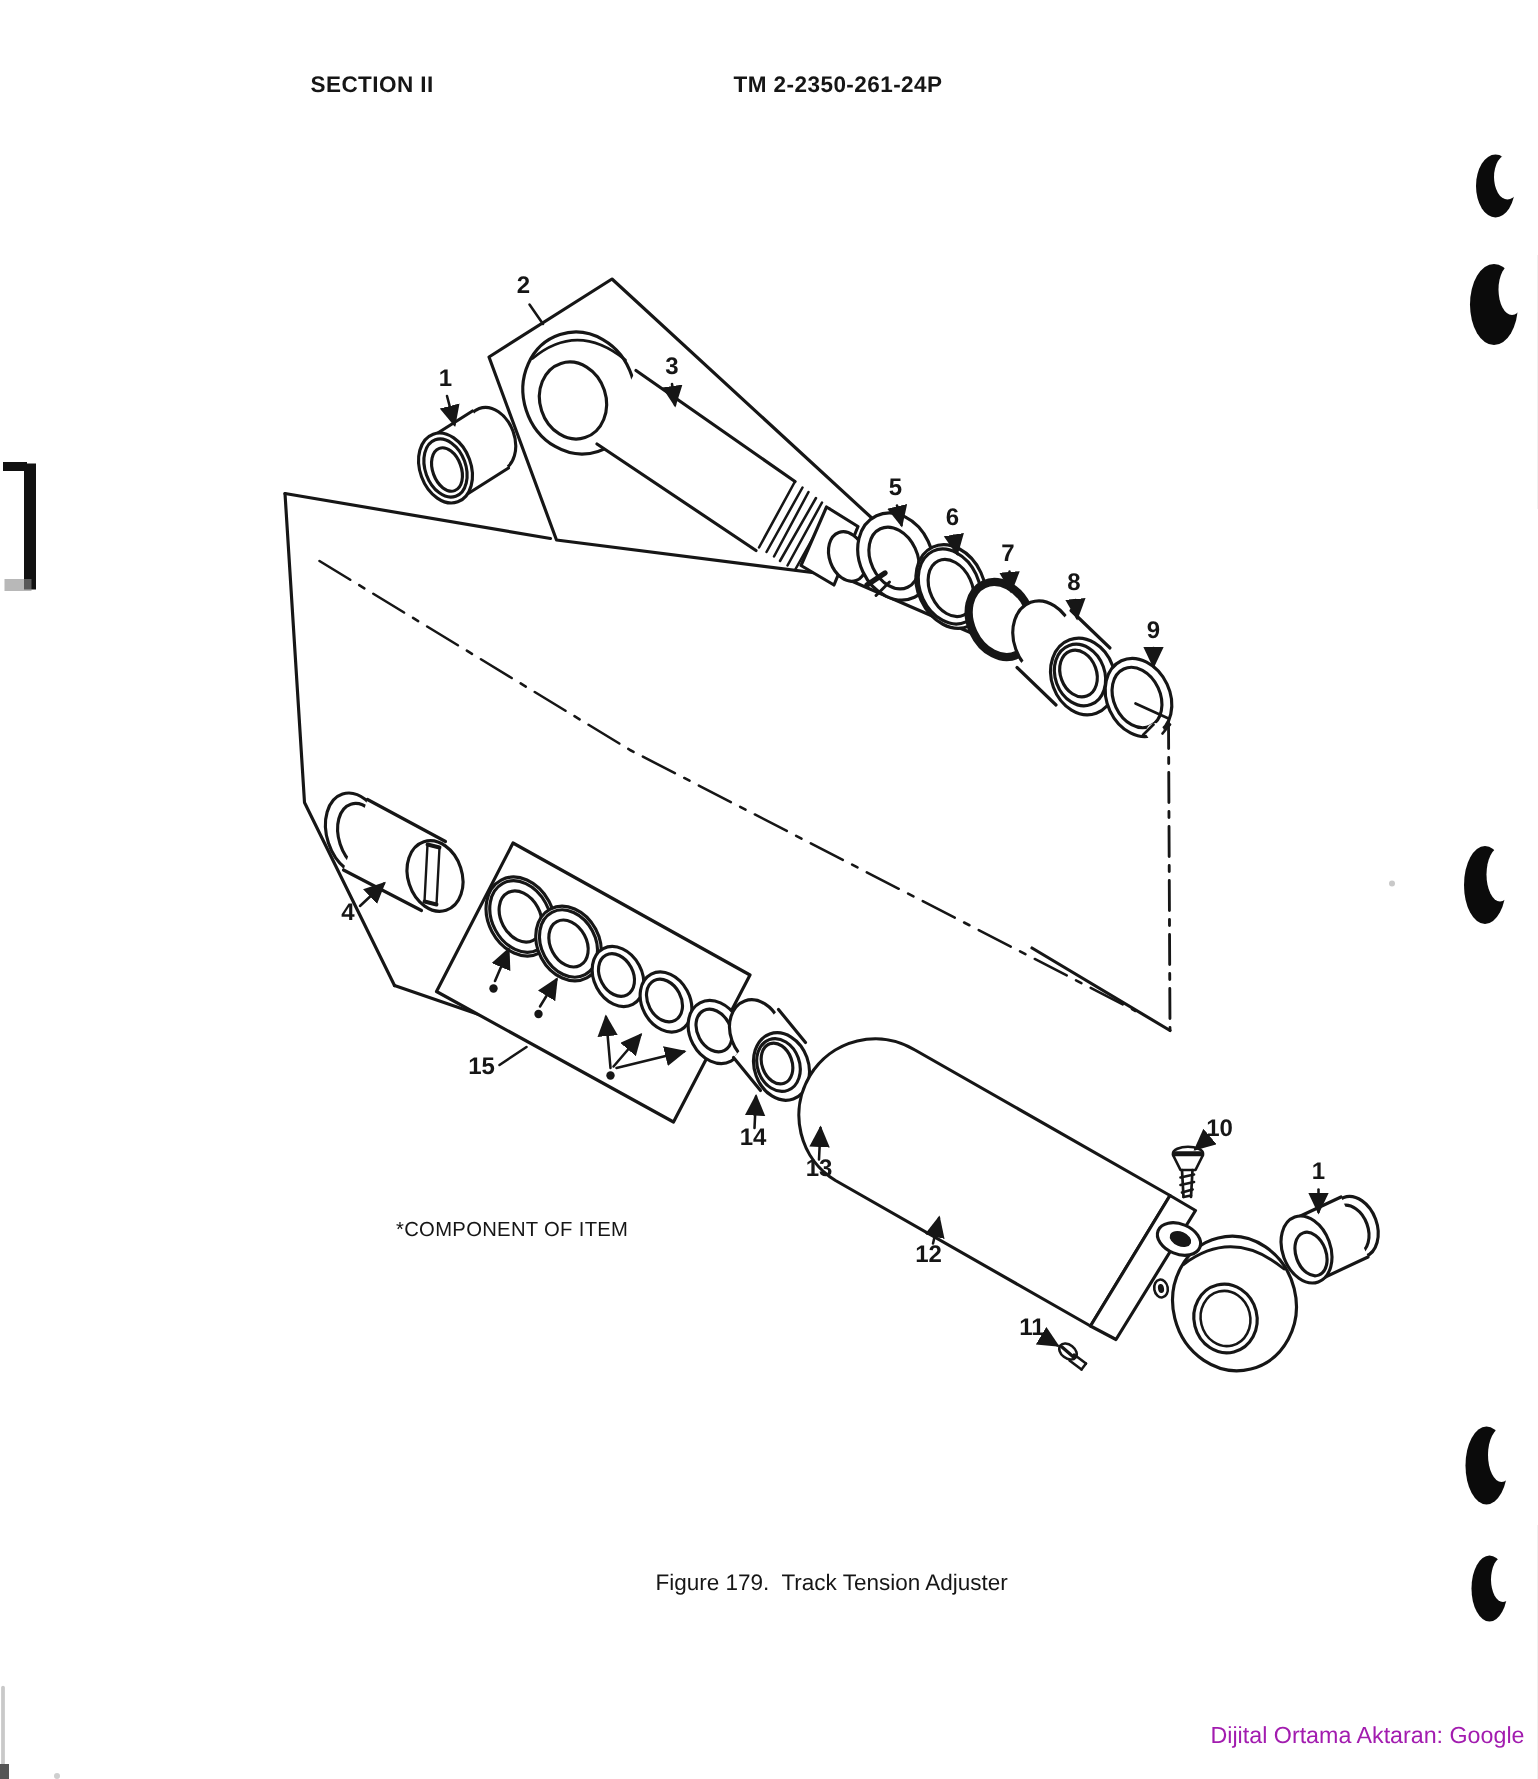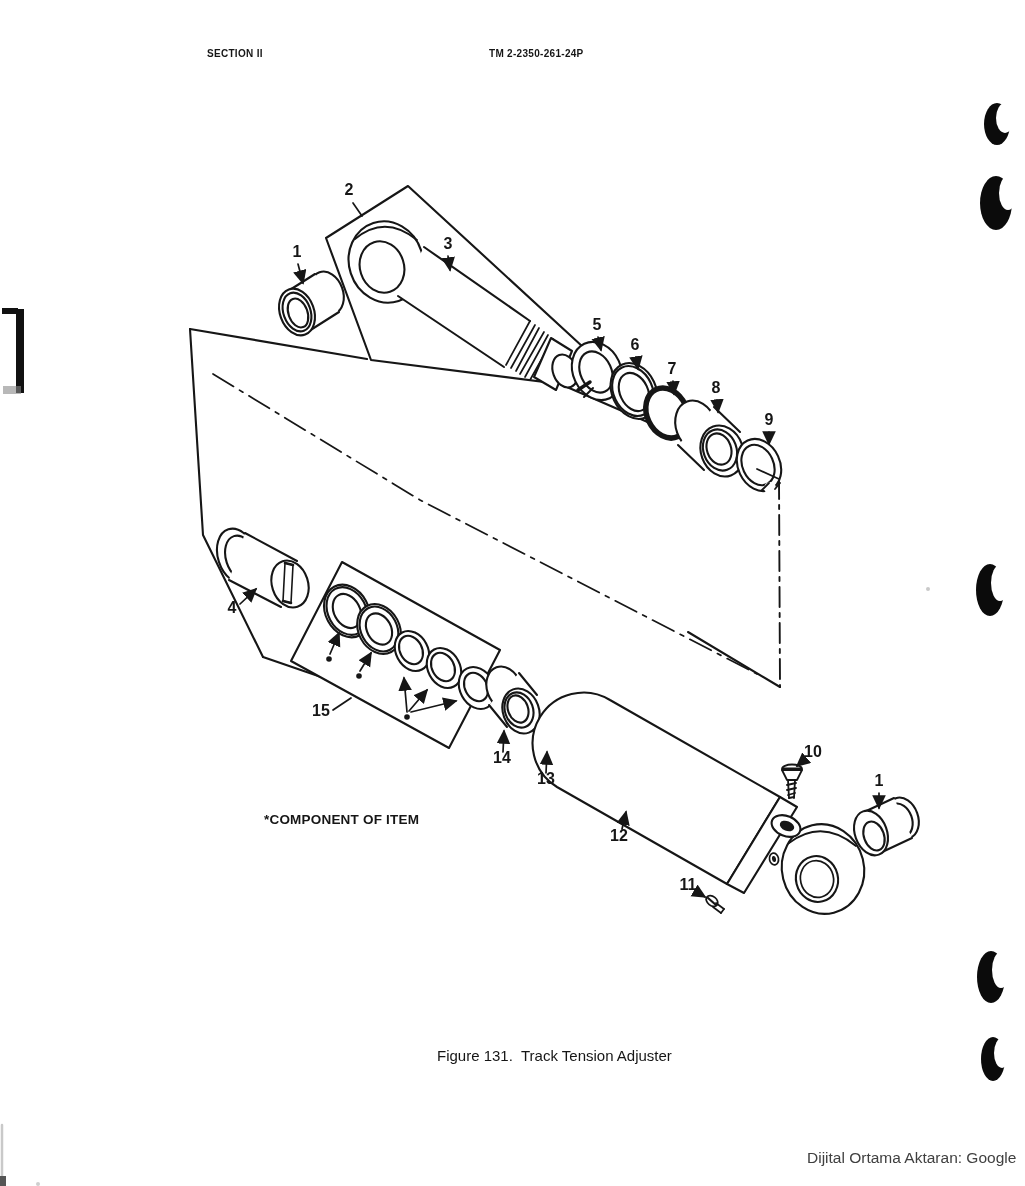--- a/index.html
+++ b/index.html
@@ -1,34 +1,34 @@
 <!DOCTYPE html>
 <html><head>
 <meta charset="utf-8">
 <style>
   html,body{margin:0;padding:0;background:#e8e8e8;}
   #page{position:relative;width:1025px;height:1186px;background:#ffffff;overflow:hidden;
         font-family:"Liberation Sans",sans-serif;color:#161616;}
   .t{position:absolute;white-space:pre;}
-  .hdr{font-size:10px;font-weight:700;letter-spacing:.3px;}
-  .note{font-size:13.5px;font-weight:700;letter-spacing:.2px;}
+  .hdr{font-size:15px;font-weight:700;letter-spacing:.3px;}
+  .note{font-size:13.5px;font-weight:400;letter-spacing:.2px;}
   .cap{font-size:15px;}
-  .wm{font-size:15.5px;color:#404040;}
+  .wm{font-size:15.5px;color:#a21caf;}
   svg{position:absolute;left:0;top:0;}
   .co{font:700 16px "Liberation Sans",sans-serif;fill:#161616;stroke:none;text-anchor:middle;}
 </style>
 </head>
 <body>
 
 <div id="page">
 
   <div class="t hdr" style="left:207px;top:48px;">SECTION II</div>
   <div class="t hdr" style="left:489px;top:48px;">TM 2-2350-261-24P</div>
   <div class="t note" style="left:264px;top:812px;">*COMPONENT OF ITEM</div>
-  <div class="t cap" style="left:437px;top:1047px;">Figure 131.  Track Tension Adjuster</div>
+  <div class="t cap" style="left:437px;top:1047px;">Figure 179.  Track Tension Adjuster</div>
   <div class="t wm" style="left:807px;top:1149px;">Dijital Ortama Aktaran: Google</div>
 
   <svg width="1025" height="1186" viewBox="0 0 1025 1186" stroke="#161616" fill="none" stroke-width="2.1" stroke-linecap="round" stroke-linejoin="round">
     <defs>
       <marker id="ah" markerWidth="9" markerHeight="9" refX="7.5" refY="4" orient="auto">
         <path d="M0,0 L8.5,4 L0,8 Z" fill="#161616" stroke="none"></path>
       </marker>
     </defs>
 
     <g>

